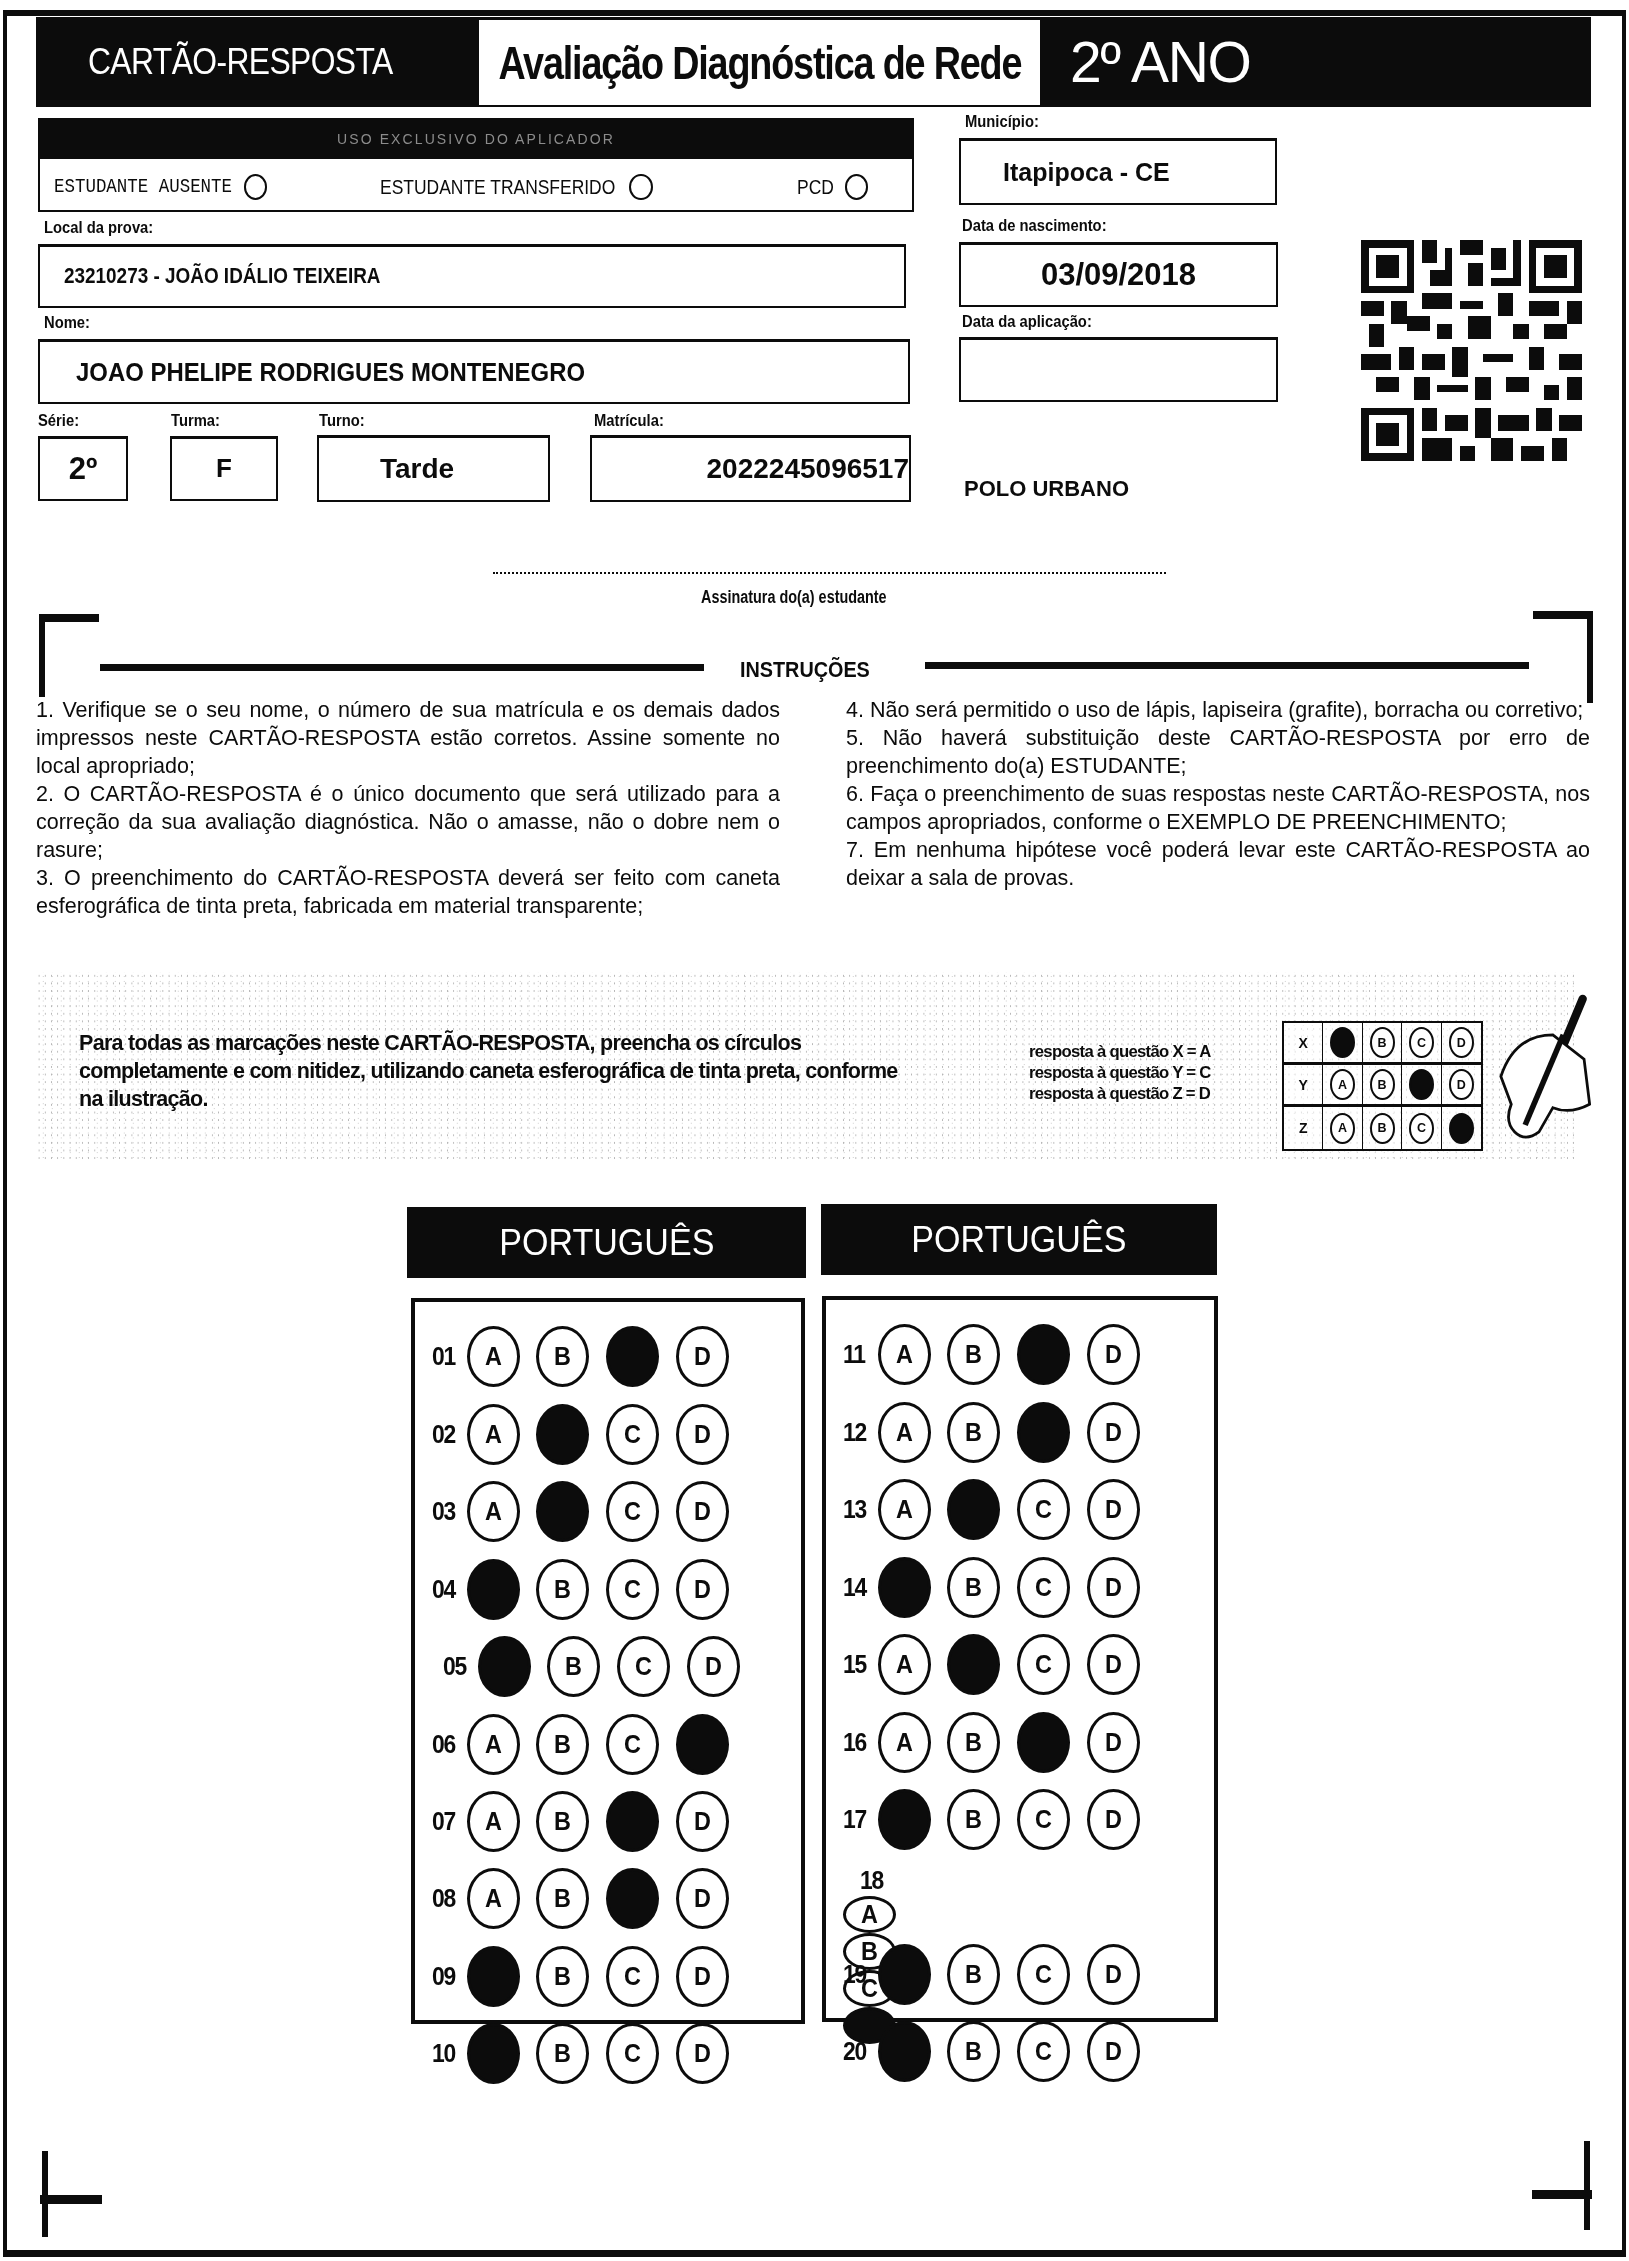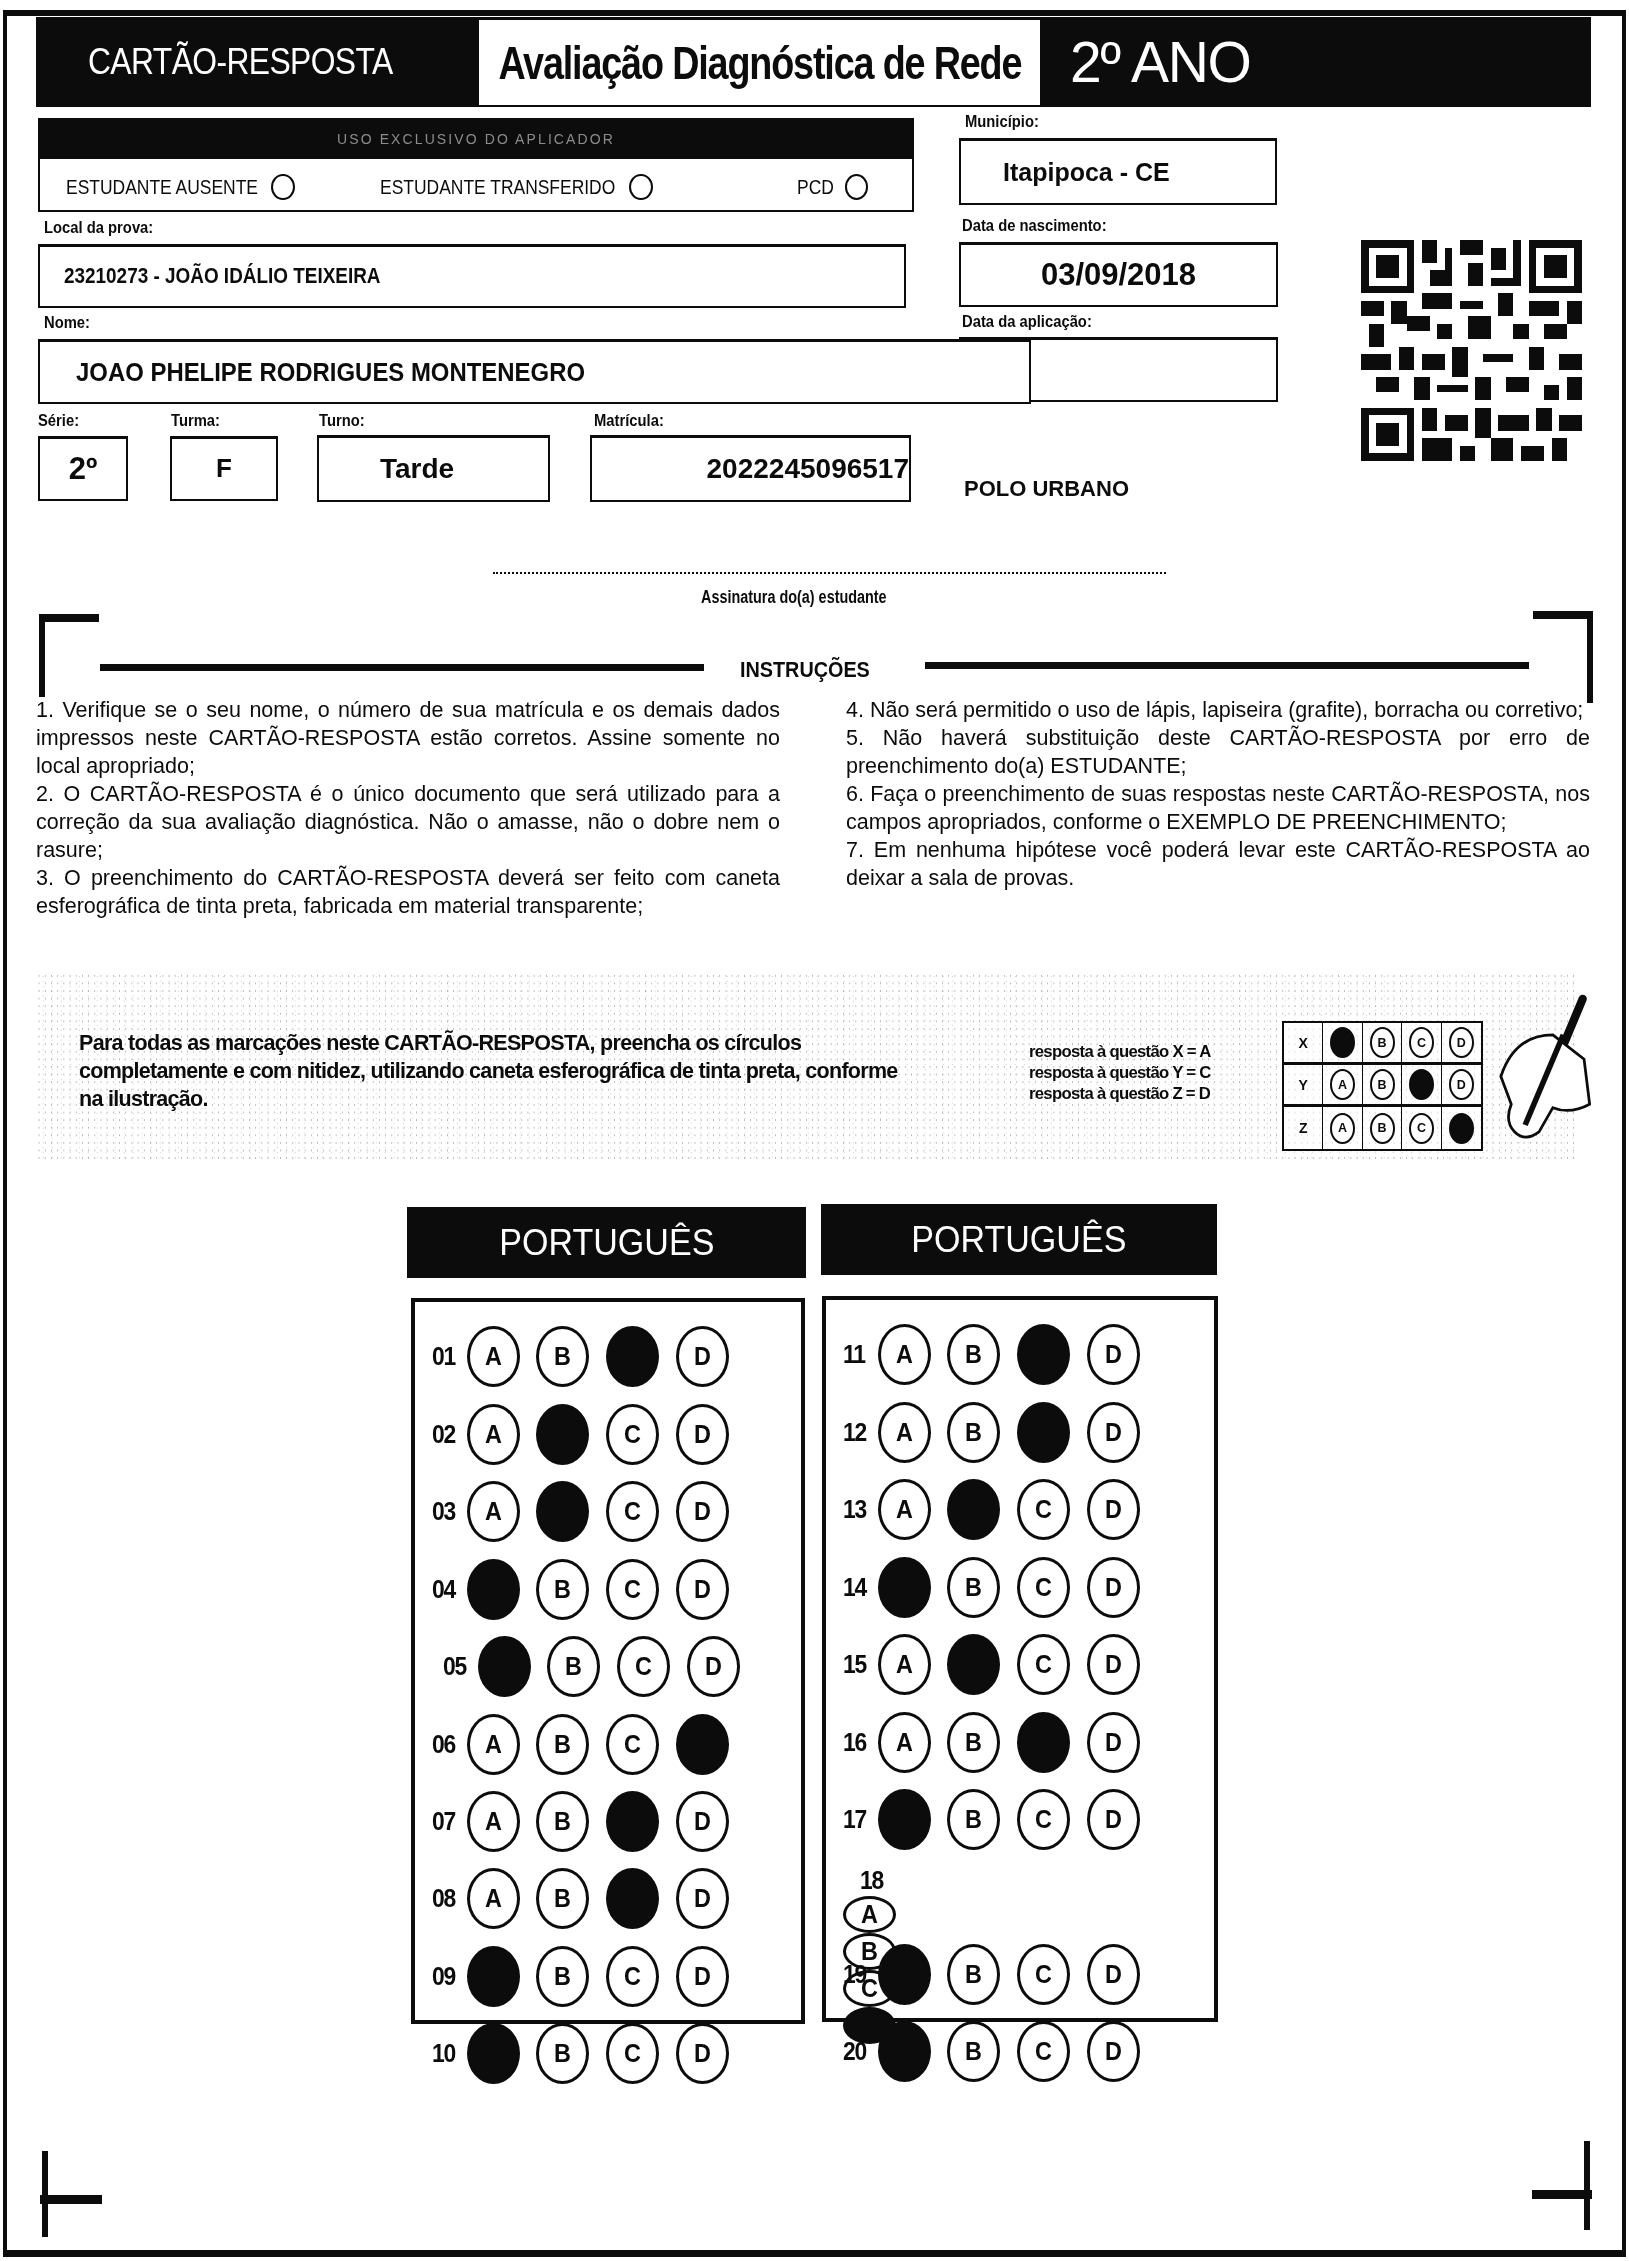--- a/index.html
+++ b/index.html
@@ -71,21 +71,21 @@
   <div class="hdr-title">CARTÃO-RESPOSTA</div>
   <div class="hdr-eval">
       <span>Avaliação Diagnóstica de Rede</span>
     </div>
   <div class="hdr-year">2º ANO</div>
 </div>
 
 <div class="app-box">
   <div class="app-bar">USO EXCLUSIVO DO APLICADOR</div>
   <div class="app-row">
-    <div class="app-opt" style="left:26px;">
+    <div class="app-opt" style="left:14px;font-family:Liberation Mono, monospace;">
       <span class="lbl">ESTUDANTE AUSENTE</span>
       <span class="radio" style="margin-left:-18px;"></span>
     </div>
     <div class="app-opt" style="left:340px;">
       <span class="lbl">ESTUDANTE TRANSFERIDO</span>
       <span class="radio" style="margin-left:-22px;"></span>
     </div>
     <div class="app-opt" style="left:757px;">
       <span class="lbl">PCD</span>
       <span class="radio" style="margin-left:-2.8px;"></span>
@@ -107,21 +107,21 @@
 <div class="field" style="left:959px; top:242px; width:319px; height:65px; font-size:31px; justify-content:center;">
   <span class="v">03/09/2018</span>
 </div>
 
 <div class="lbl-sm" style="left:962px; top:311px;">Data da aplicação:</div>
 <div class="field" style="left:959px; top:337px; width:319px; height:65px; font-size:28px;">
   <span class="v"></span>
 </div>
 
 <div class="lbl-sm" style="left:44px; top:312px;">Nome:</div>
-<div class="field" style="left:38px; top:339px; width:993px; height:65px; font-size:26px; padding-left:36px;">
+<div class="field" style="left:38px; top:339px; width:872px; height:65px; font-size:26px; padding-left:36px;">
   <span class="v" style="transform:scaleX(0.92); transform-origin:left center;">JOAO PHELIPE RODRIGUES MONTENEGRO</span>
 </div>
 
 <div class="lbl-sm" style="left:38px; top:410px;">Série:</div>
 <div class="field" style="left:38px; top:436px; width:90px; height:65px; font-size:31px; justify-content:center;">
   <span class="v">2º</span>
 </div>
 <div class="lbl-sm" style="left:171px; top:410px;">Turma:</div>
 <div class="field" style="left:170px; top:436px; width:108px; height:65px; font-size:26px; justify-content:center; align-items:flex-start; padding-top:14px;">
   <span class="v">F</span>

